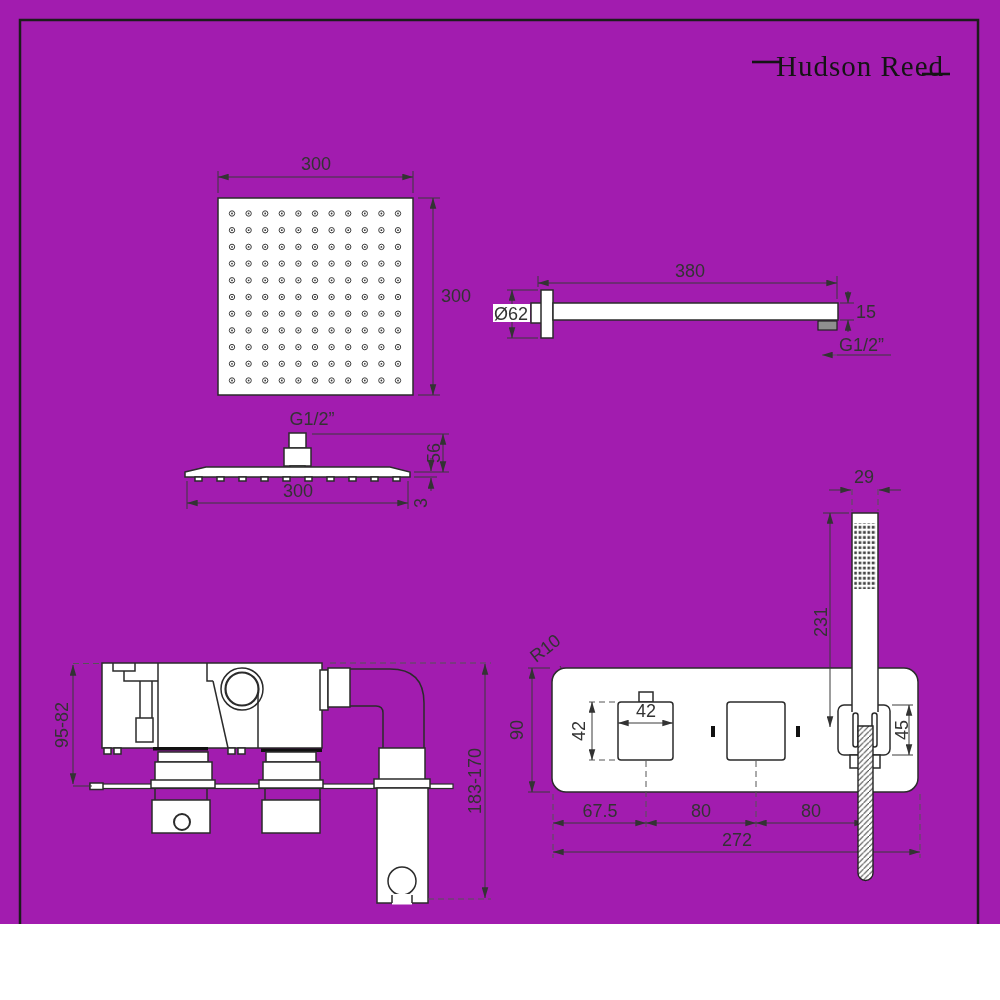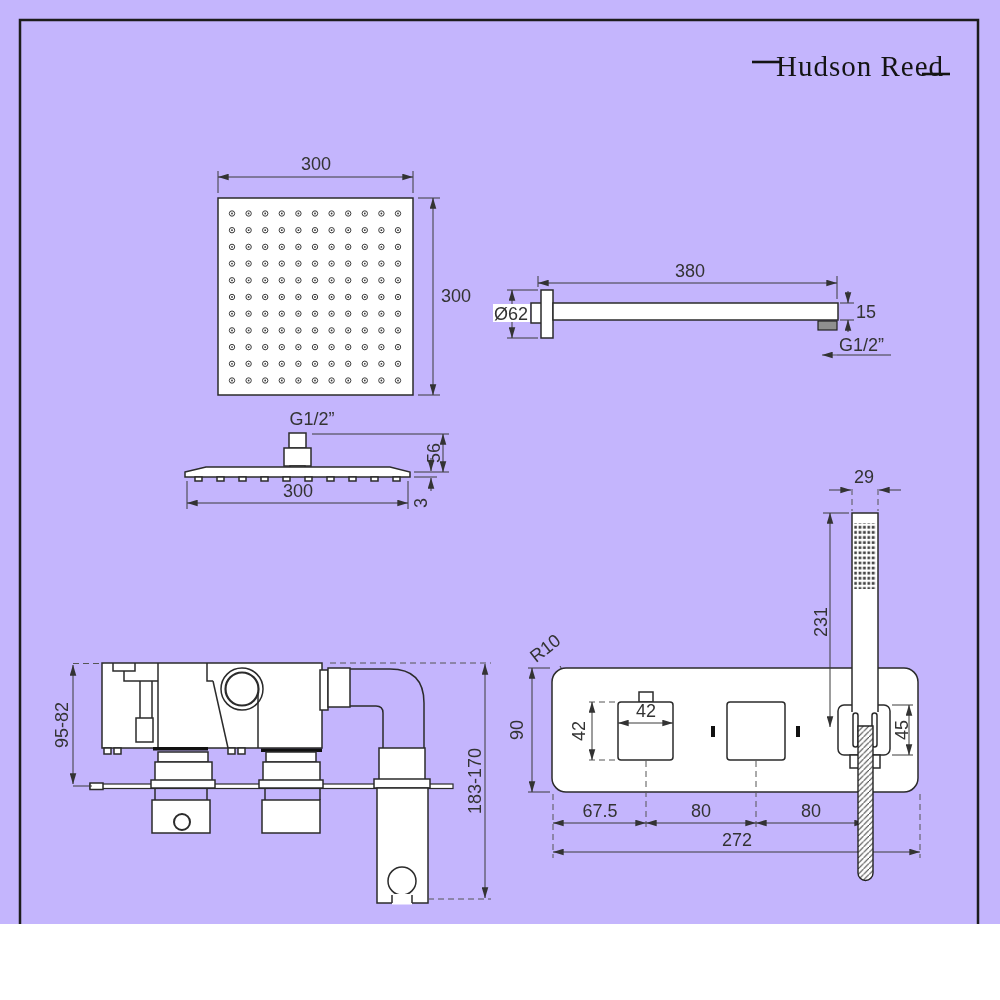--- a/index.html
+++ b/index.html
@@ -1,16 +1,16 @@
 <!DOCTYPE html>
 <html><head>
 <meta charset="utf-8">
 <style>
   html,body{margin:0;padding:0;background:#fff;}
-  .page{width:1000px;height:924px;position:relative;background:#c4b5fd;}
+  .page{width:1000px;height:924px;position:relative;background:#a21caf;}
   svg text{font-family:"Liberation Sans",sans-serif;font-size:18px;fill:#333;}
   svg text.logo{font-family:"Liberation Serif",serif;font-size:29px;fill:#141414;letter-spacing:1px;}
   .obj{stroke:#2b2b2b;stroke-width:1.5;fill:#fff;}
   .objn{stroke:#2b2b2b;stroke-width:1.5;fill:none;}
   .thin{stroke:#3a3a3a;stroke-width:1;fill:none;}
   .dash{stroke:#555;stroke-width:1;fill:none;stroke-dasharray:6 4;}
   .dark{fill:#111;stroke:none;}
 </style>
 </head>
 <body>

